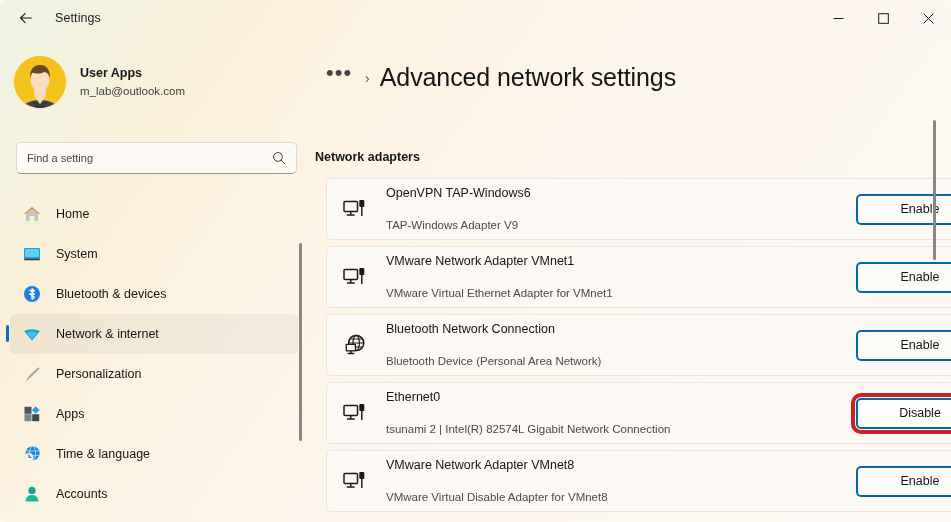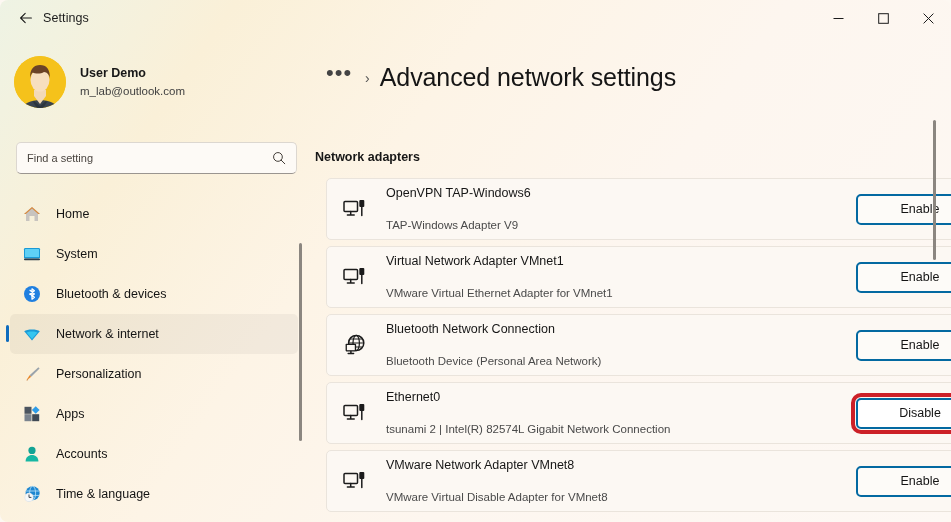--- a/index.html
+++ b/index.html
@@ -35,20 +35,21 @@
     align-items: center;
   }
   #back-btn {
     width: 34px; height: 30px;
     margin-left: 9px;
     display: flex; align-items: center; justify-content: center;
     border-radius: 5px;
     cursor: pointer;
   }
   #app-title {
+    margin-left: 12px;
     font-size: 12.5px;
     color: #1b1b1b;
     letter-spacing: .1px;
   }
   #wincontrols {
     position: absolute;
     right: 0; top: 0;
     display: flex;
     height: 36px;
   }
@@ -311,21 +312,21 @@
         <svg width="52" height="52" viewBox="0 0 52 52">
           <circle cx="26" cy="26" r="26" fill="#f5c21b"></circle>
           <path d="M26 44 C14 44 7 50 6 55 L46 55 C45 50 38 44 26 44 Z" fill="#3a4450"></path>
           <path d="M20 40 L26 48 L32 40 L32 34 L20 34 Z" fill="#f3d9b6"></path>
           <ellipse cx="26" cy="24" rx="9.5" ry="11.5" fill="#f7dfc0"></ellipse>
           <path d="M16.3 22 C15.5 13 20 9 26 9 C32.5 9 36.3 13.5 35.8 22 C35 18 33 16.5 30 16 C27 18 21 18 18.8 16.4 C17.4 17.6 16.7 19.4 16.3 22 Z" fill="#6b4327"></path>
           <path d="M20 45 L26 50 L32 45 L33 46 L27 55 L25 55 L19 46 Z" fill="#2c343e"></path>
         </svg>
       </div>
       <div id="account-text">
-        <div id="account-name">User Demo</div>
+        <div id="account-name">User Apps</div>
         <div id="account-email">m_lab@outlook.com</div>
       </div>
     </div>
 
     <div id="searchbox">
       <input id="search-input" type="text" placeholder="Find a setting" style="">
       <svg width="14" height="14" viewBox="0 0 16 16">
         <circle cx="6.8" cy="6.8" r="5" stroke="#3a3530" stroke-width="1.1" fill="none"></circle>
         <path d="M10.5 10.5 L14.6 14.6" stroke="#3a3530" stroke-width="1.1" stroke-linecap="round"></path>
       </svg>
@@ -387,38 +388,38 @@
               <rect x="2.5" y="10.2" width="7" height="7" fill="#7a838e"></rect>
               <rect x="10.2" y="10.2" width="7" height="7" fill="#3f4954"></rect>
               <path d="M13.7 2.2 L17.6 6 L13.7 9.8 L9.9 6 Z" fill="#2d9ce8"></path>
             </svg>
           </span>
           <span class="navlabel">Apps</span>
         </div>
         <div class="navitem">
           <span class="navicon">
             <svg width="20" height="20" viewBox="0 0 20 20">
-              <circle cx="10" cy="6.4" r="3.6" fill="#13a394"></circle>
-              <path d="M3.6 17.4 C3.6 13.3 6.5 11 10 11 C13.5 11 16.4 13.3 16.4 17.4 Z" fill="#17b7a3"></path>
-            </svg>
-          </span>
-          <span class="navlabel">Accounts</span>
-        </div>
-        <div class="navitem">
-          <span class="navicon">
-            <svg width="20" height="20" viewBox="0 0 20 20">
               <circle cx="10.6" cy="9.2" r="7" fill="#1d86d0"></circle>
               <ellipse cx="10.6" cy="9.2" rx="3" ry="7" fill="none" stroke="#bfe6fa" stroke-width=".8"></ellipse>
               <path d="M3.8 7 H17.4 M3.8 11.4 H17.4" stroke="#bfe6fa" stroke-width=".8" fill="none"></path>
               <circle cx="7" cy="13.4" r="4.6" fill="#e2e7ea"></circle>
               <circle cx="7" cy="13.4" r="3.7" fill="#f6f8f9"></circle>
               <path d="M7 10.9 L7 13.4 L9 13.4" stroke="#3b4650" stroke-width="1" fill="none" stroke-linecap="round"></path>
             </svg>
           </span>
           <span class="navlabel">Time &amp; language</span>
+        </div>
+        <div class="navitem">
+          <span class="navicon">
+            <svg width="20" height="20" viewBox="0 0 20 20">
+              <circle cx="10" cy="6.4" r="3.6" fill="#13a394"></circle>
+              <path d="M3.6 17.4 C3.6 13.3 6.5 11 10 11 C13.5 11 16.4 13.3 16.4 17.4 Z" fill="#17b7a3"></path>
+            </svg>
+          </span>
+          <span class="navlabel">Accounts</span>
         </div>
       </div>
 
     <div id="sidebar-scroll"></div>
   </div>
 
   <div id="content">
 
     <div id="breadcrumb">
       <div id="crumb-dots">•••</div>
@@ -452,21 +453,21 @@
         <div class="card">
           <span class="card-icon">
             <svg width="28" height="28" viewBox="0 0 28 28">
               <rect x="3" y="6.5" width="13.5" height="10" rx="1" fill="none" stroke="#1b1b1b" stroke-width="1.5"></rect>
               <path d="M9.7 16.5 L9.7 20 M6.4 20 L13.2 20" stroke="#1b1b1b" stroke-width="1.5" stroke-linecap="round" fill="none"></path>
               <rect x="18.3" y="5" width="5" height="7" rx="1" fill="#1b1b1b"></rect>
               <path d="M20.8 12 L20.8 20.5" stroke="#1b1b1b" stroke-width="1.5" stroke-linecap="round" fill="none"></path>
             </svg>
           </span>
           <span class="card-text">
-            <span class="card-title" style="display: block;">Virtual Network Adapter VMnet1</span>
+            <span class="card-title" style="display: block;">VMware Network Adapter VMnet1</span>
             <span class="card-sub" style="display: block;">VMware Virtual Ethernet Adapter for VMnet1</span>
           </span>
           <button class="action-btn">Enable</button>
           <span class="expander">
             <svg width="14" height="14" viewBox="0 0 16 16">
               <path d="M3.2 5.8 L8 10.6 L12.8 5.8" stroke="#1b1b1b" stroke-width="1.2" fill="none" stroke-linecap="round" stroke-linejoin="round"></path>
             </svg>
           </span>
         </div>
         <div class="card">

